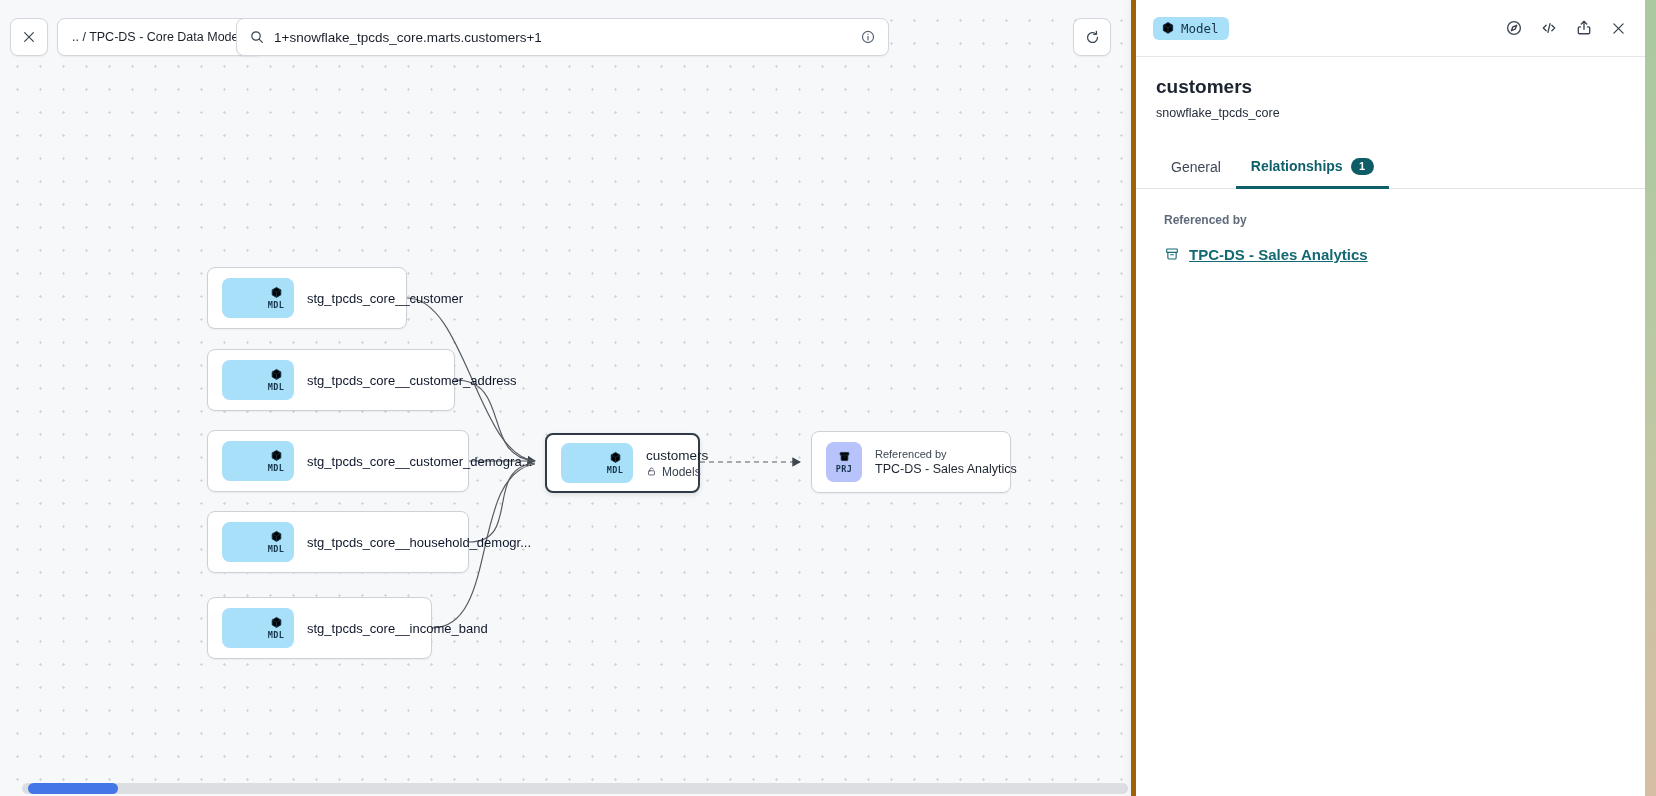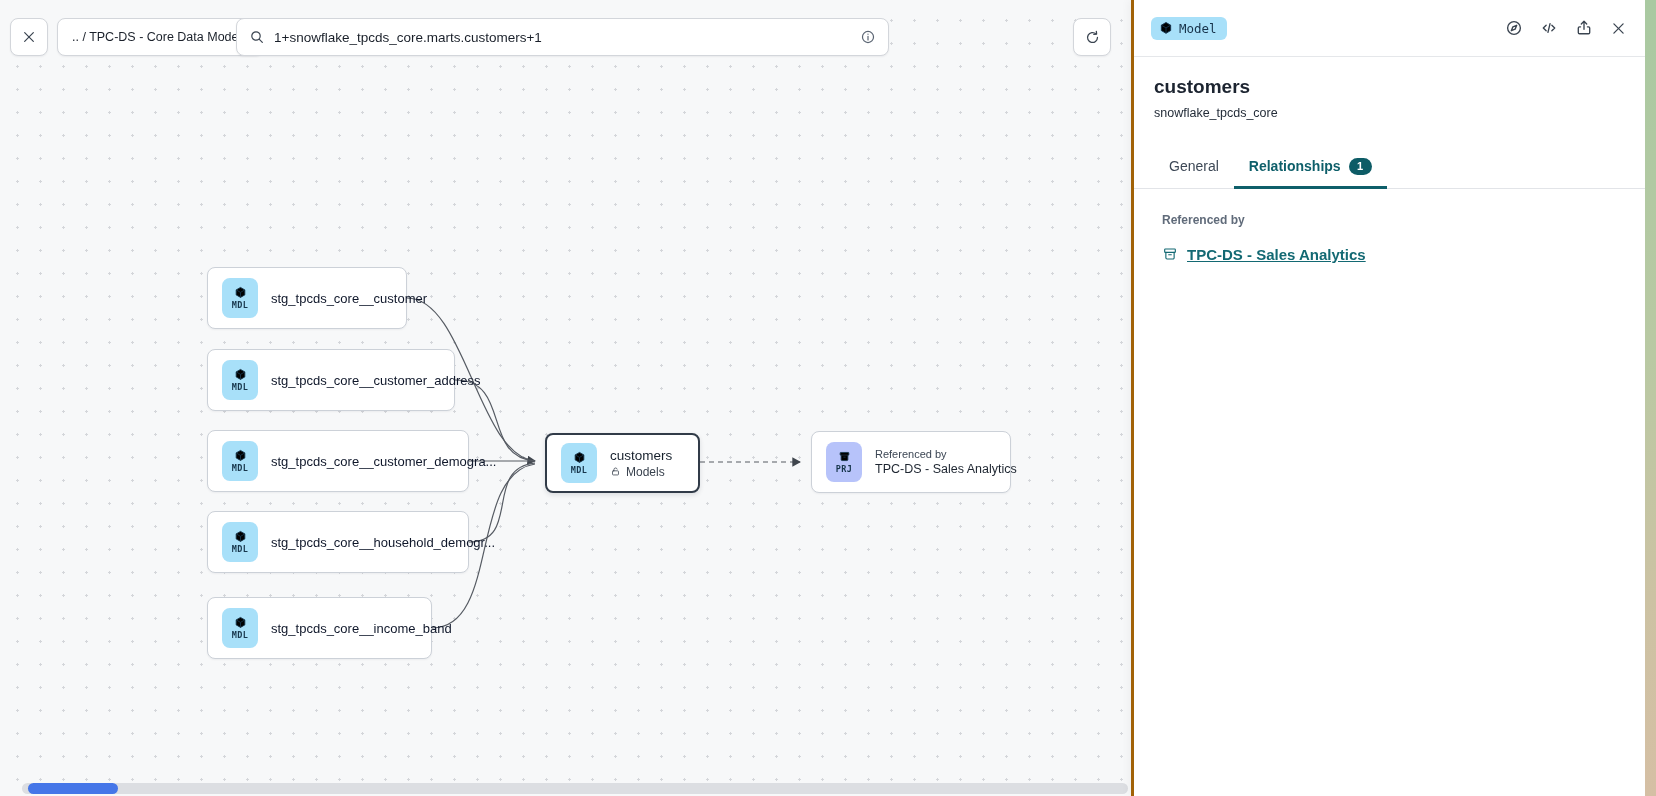--- a/index.html
+++ b/index.html
@@ -32,21 +32,21 @@
   .node{
     position:absolute;height:62px;background:#fff;border:1px solid #ccd1d8;border-radius:8px;
     display:flex;align-items:center;gap:13px;padding:0 14px;box-sizing:border-box;
     box-shadow:0 1px 2px rgba(16,24,40,.05);cursor:pointer;
   }
   .node-label{font-size:13px;color:#0f172a;white-space:nowrap;}
   .chip{
     width:36px;height:40px;border-radius:8px;flex:0 0 auto;
     display:flex;flex-direction:column;align-items:center;justify-content:center;gap:1px;
   }
-  .chip-mdl{background:#a8e0f9;}
+  .chip-mdl{background:#a8e0f9;padding-left:36px;}
   .chip-prj{background:#b7c3fa;}
   .chip .ci{stroke:#17364c;stroke-width:1.6;}
   .chip-label{
     font-family:"DejaVu Sans Mono","Liberation Mono",monospace;
     font-size:8.5px;font-weight:bold;color:#17364c;letter-spacing:.4px;
   }
   .node-selected{border:2px solid #313b48;height:60px;box-shadow:0 2px 5px rgba(16,24,40,.12);}
   .node-col{display:flex;flex-direction:column;justify-content:center;gap:2px;}
   .node-title{font-size:13.5px;color:#16202c;}
   .node-access{display:flex;align-items:center;gap:5px;font-size:12px;color:#39424e;}
@@ -55,36 +55,36 @@
   .prj-label{font-size:12.5px;color:#1d2530;white-space:nowrap;}
   
   .hscroll-track{
     position:absolute;left:22px;bottom:2px;width:1106px;height:11px;border-radius:6px;
     background:#dcdee2;
   }
   .hscroll-thumb{position:absolute;left:6px;top:0;width:90px;height:11px;border-radius:6px;background:#4576e8;cursor:grab;}
   
   .panel{
     position:absolute;left:1131px;top:0;width:514px;height:796px;background:#fff;
-    border-left:3px solid #a16207;box-shadow:-3px 0 8px rgba(0,0,0,.04);box-sizing:border-box;
+    border-left:5px solid #a16207;box-shadow:-3px 0 8px rgba(0,0,0,.04);box-sizing:border-box;
   }
   .panel-head{height:56px;display:flex;align-items:center;justify-content:space-between;
     padding:0 18px 0 17px;border-bottom:1px solid #e5e7ea;}
   .type-badge{
     display:inline-flex;align-items:center;gap:6px;background:#a8e0f9;border-radius:6px;
     padding:4px 10px 4px 8px;
     font-family:"DejaVu Sans Mono","Liberation Mono",monospace;font-size:12.5px;color:#16324a;
   }
   .type-badge .ci{stroke:#16324a;stroke-width:1.6;}
   .head-icons{display:flex;align-items:center;gap:17px;}
   .head-icons .hbtn{cursor:pointer;display:flex;}
   .panel-titlebox{padding:19px 20px 0 20px;}
   .panel-title{font-size:19px;font-weight:bold;color:#1c2430;line-height:1.2;}
   .panel-subtitle{margin-top:7px;font-size:12.5px;color:#242d39;}
-  .tabs{display:flex;align-items:center;padding:0 20px;margin-top:28px;border-bottom:1px solid #e2e4e8;}
+  .tabs{display:flex;align-items:flex-end;padding:0 20px;margin-top:28px;border-bottom:1px solid #e2e4e8;}
   .tab{display:flex;align-items:center;gap:8px;padding:10px 15px 11px 15px;font-size:14px;
     color:#3d4856;cursor:pointer;border-bottom:3px solid transparent;margin-bottom:-1px;}
   .tab.active{color:#0e5f6a;font-weight:bold;border-bottom-color:#0e5f6a;}
   .tab-count{
     background:#0d5c66;color:#fff;font-size:11px;font-weight:bold;border-radius:9px;
     min-width:13px;height:17px;padding:0 5px;display:inline-flex;align-items:center;justify-content:center;
   }
   .panel-section{padding:24px 28px 0 28px;}
   .section-label{font-size:12px;font-weight:bold;color:#606b7a;}
   .ref-row{display:flex;align-items:center;gap:9px;margin-top:19px;}

